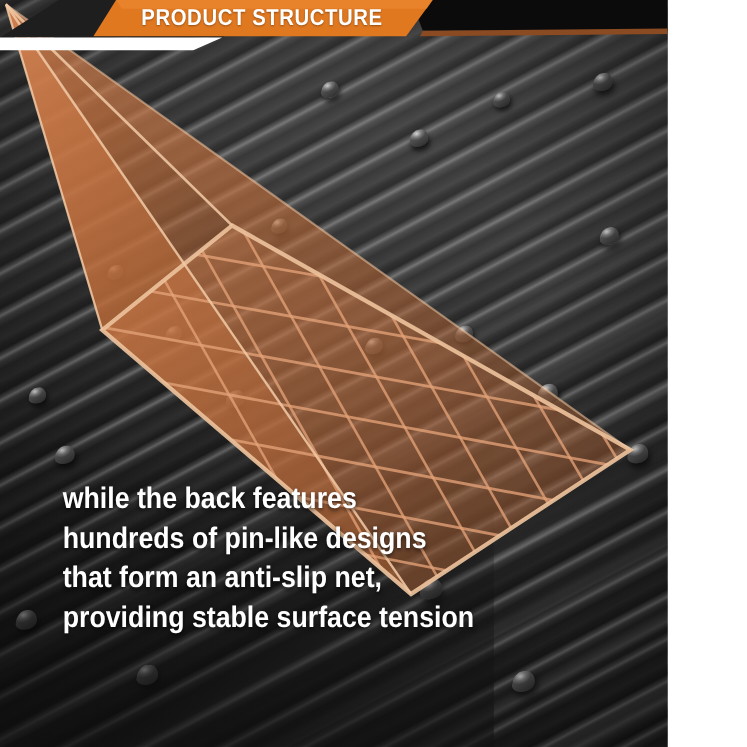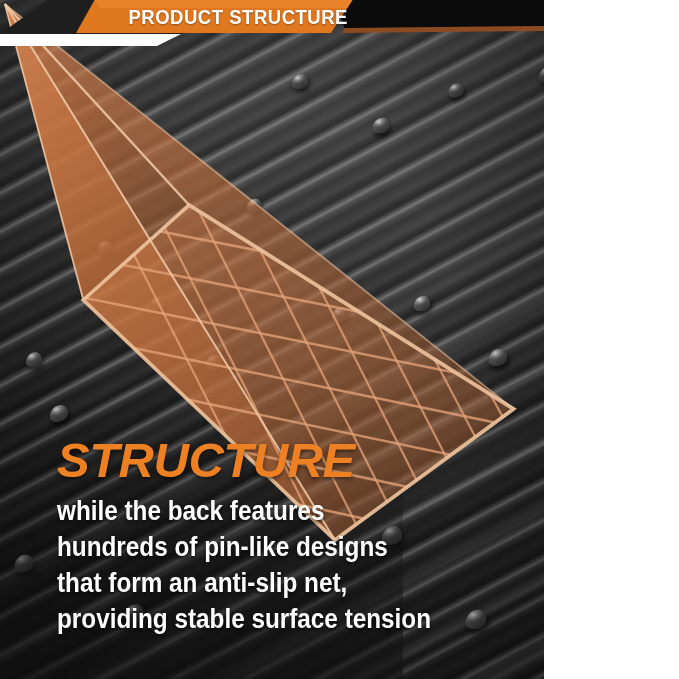--- a/index.html
+++ b/index.html
@@ -4,21 +4,21 @@
 <style>
   * { margin:0; padding:0; box-sizing:border-box; }
   html,body{ background:#ffffff; }
   body{
     font-family:"Liberation Sans", sans-serif;
     -webkit-font-smoothing:antialiased;
   }
 
   #poster{
     position:relative;
-    width:544px;
+    width:607px;
     height:679px;
     overflow:hidden;
     background:#ffffff;
   }
 
   
   .photo{
     position:absolute;
     inset:0;
     overflow:hidden;
@@ -270,20 +270,19 @@
       <polygon points="118,0 440,0 434,8 124,8" fill="#EE8C34" opacity="0.55"></polygon>
 
       <polygon points="430,28 679,26 679,31 427,33" fill="#8A4A22"></polygon>
 
       <polygon points="0,34 226,34 196,46 0,46" fill="#ffffff"></polygon>
     </svg>
     <div class="banner-title">PRODUCT STRUCTURE</div>
   </div>
 
   <div class="caption">
-    <div class="headline">STRUCTURE</div>
     <div class="bodyline">while the back features</div>
     <div class="bodyline">hundreds of pin-like designs</div>
     <div class="bodyline">that form an anti-slip net,</div>
     <div class="bodyline">providing stable surface tension</div>
   </div>
 
 </div>
 
 </body></html>

